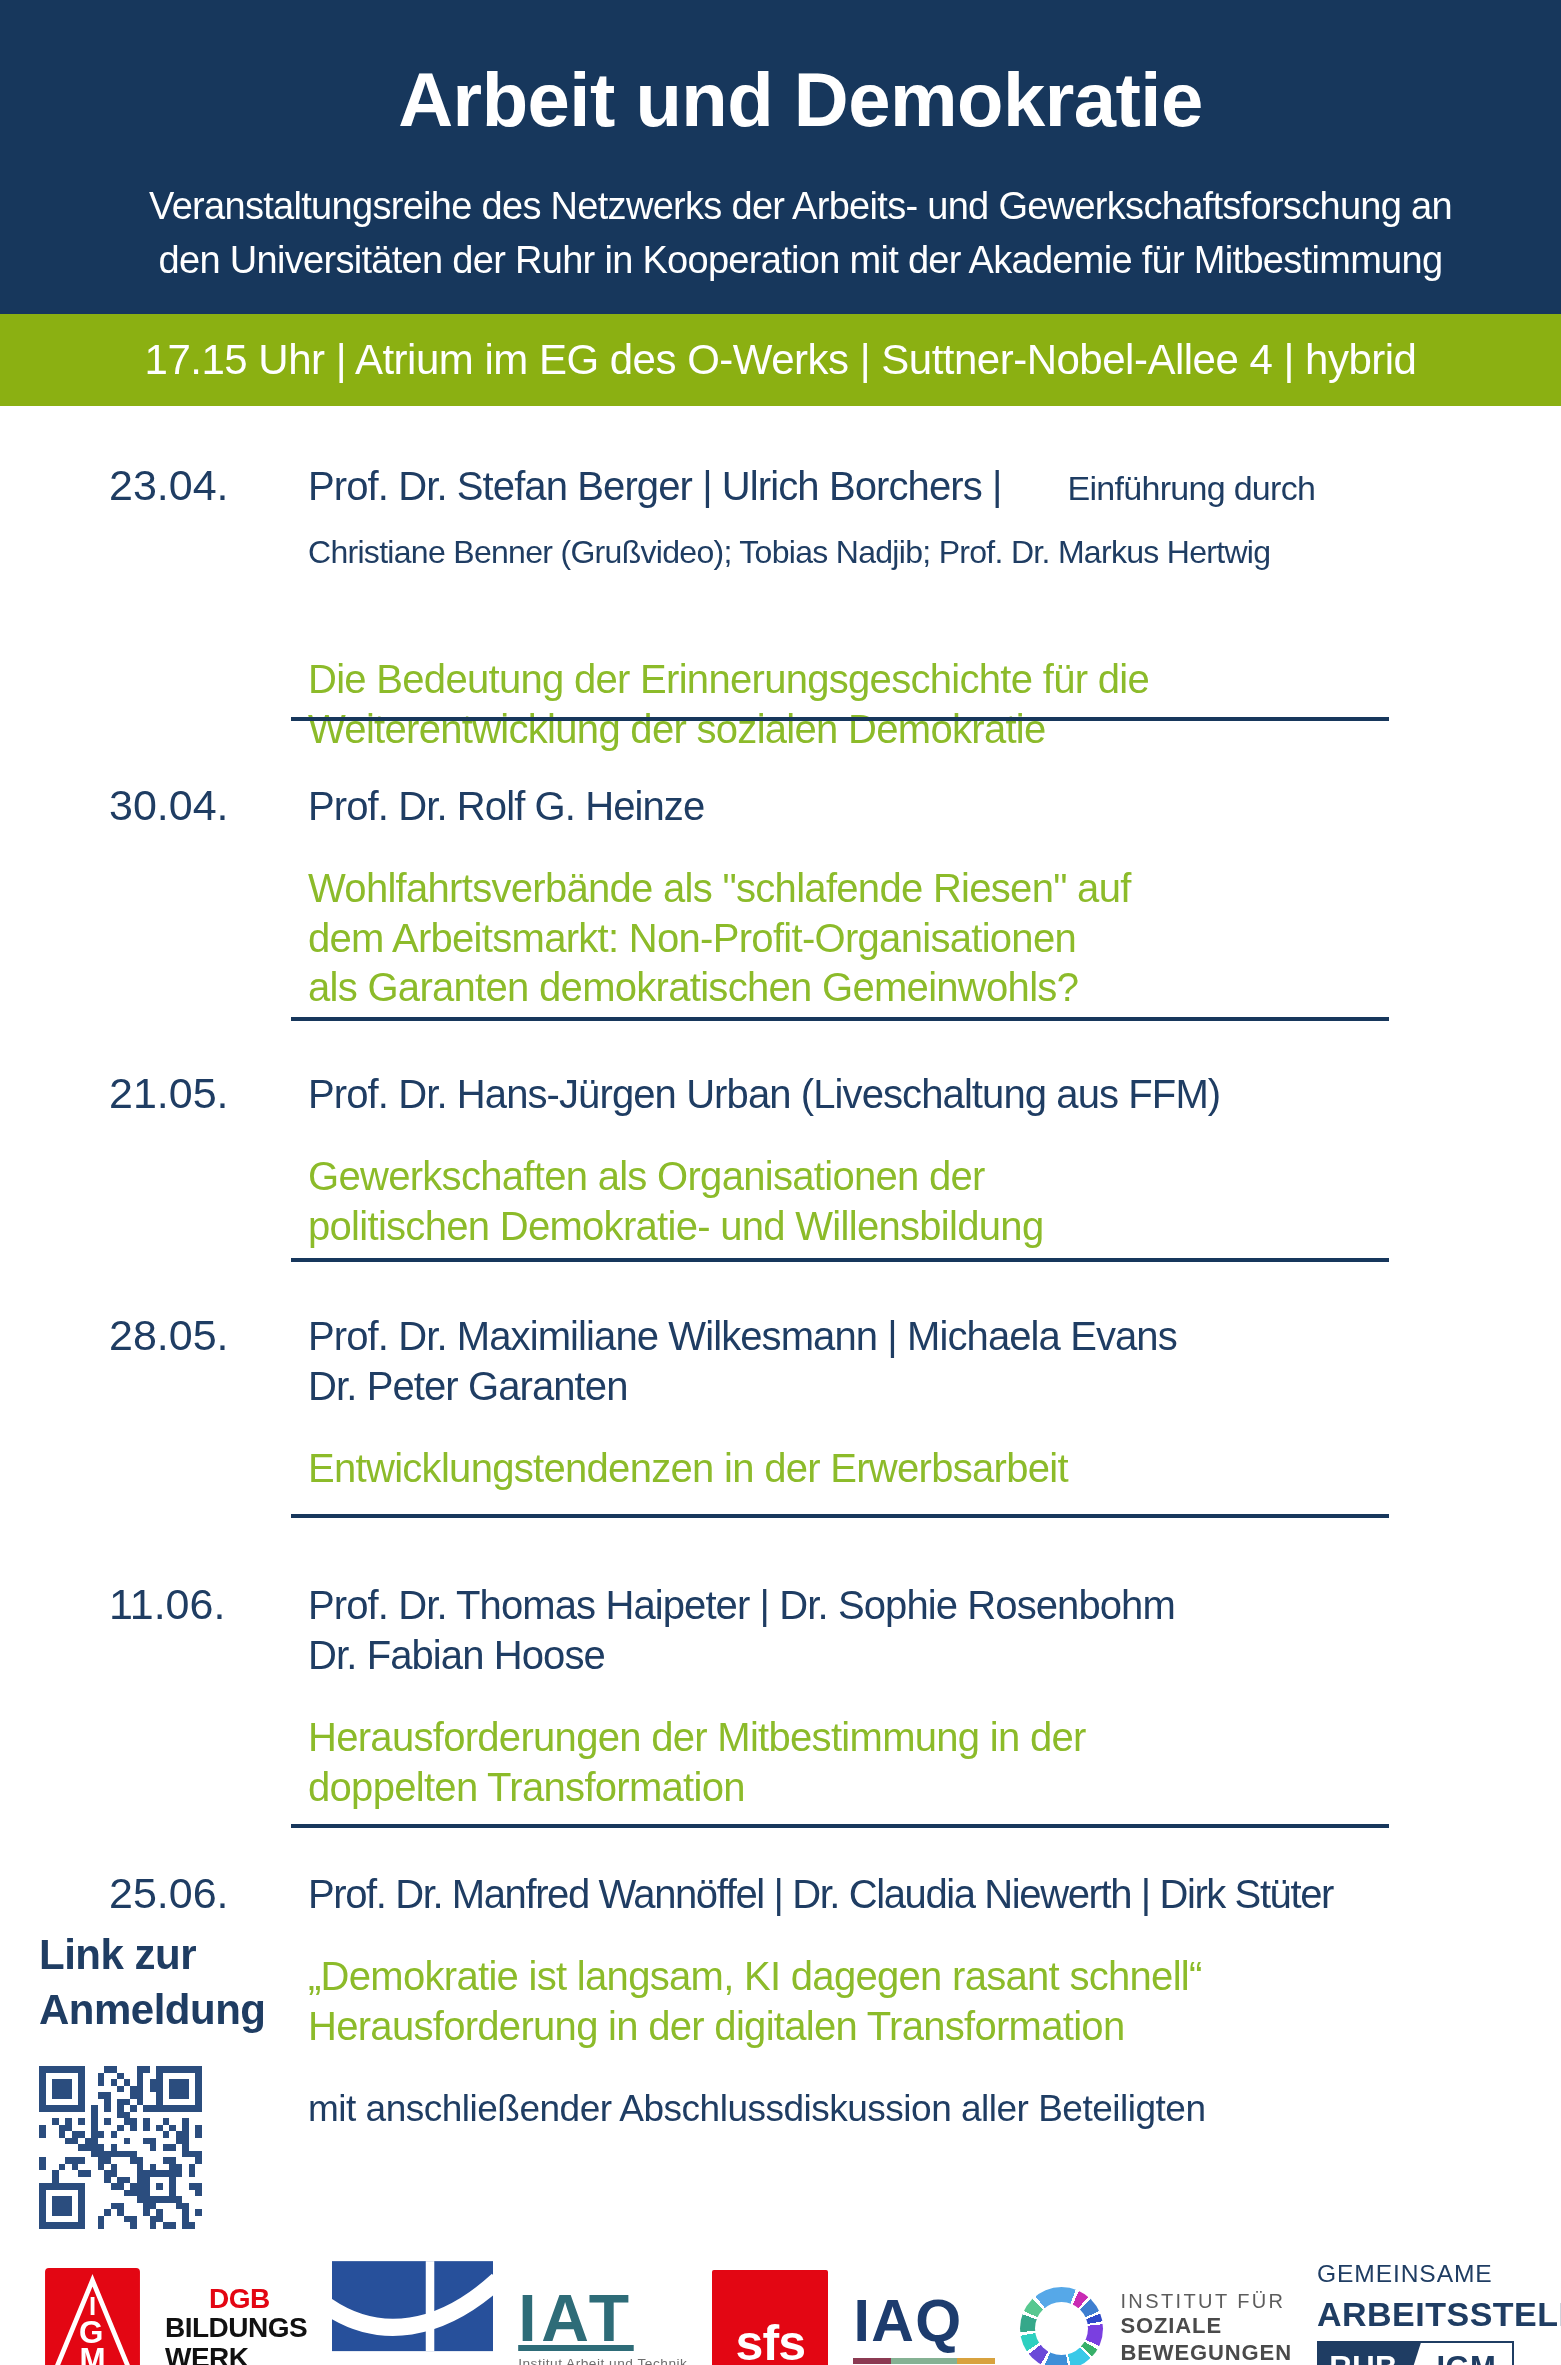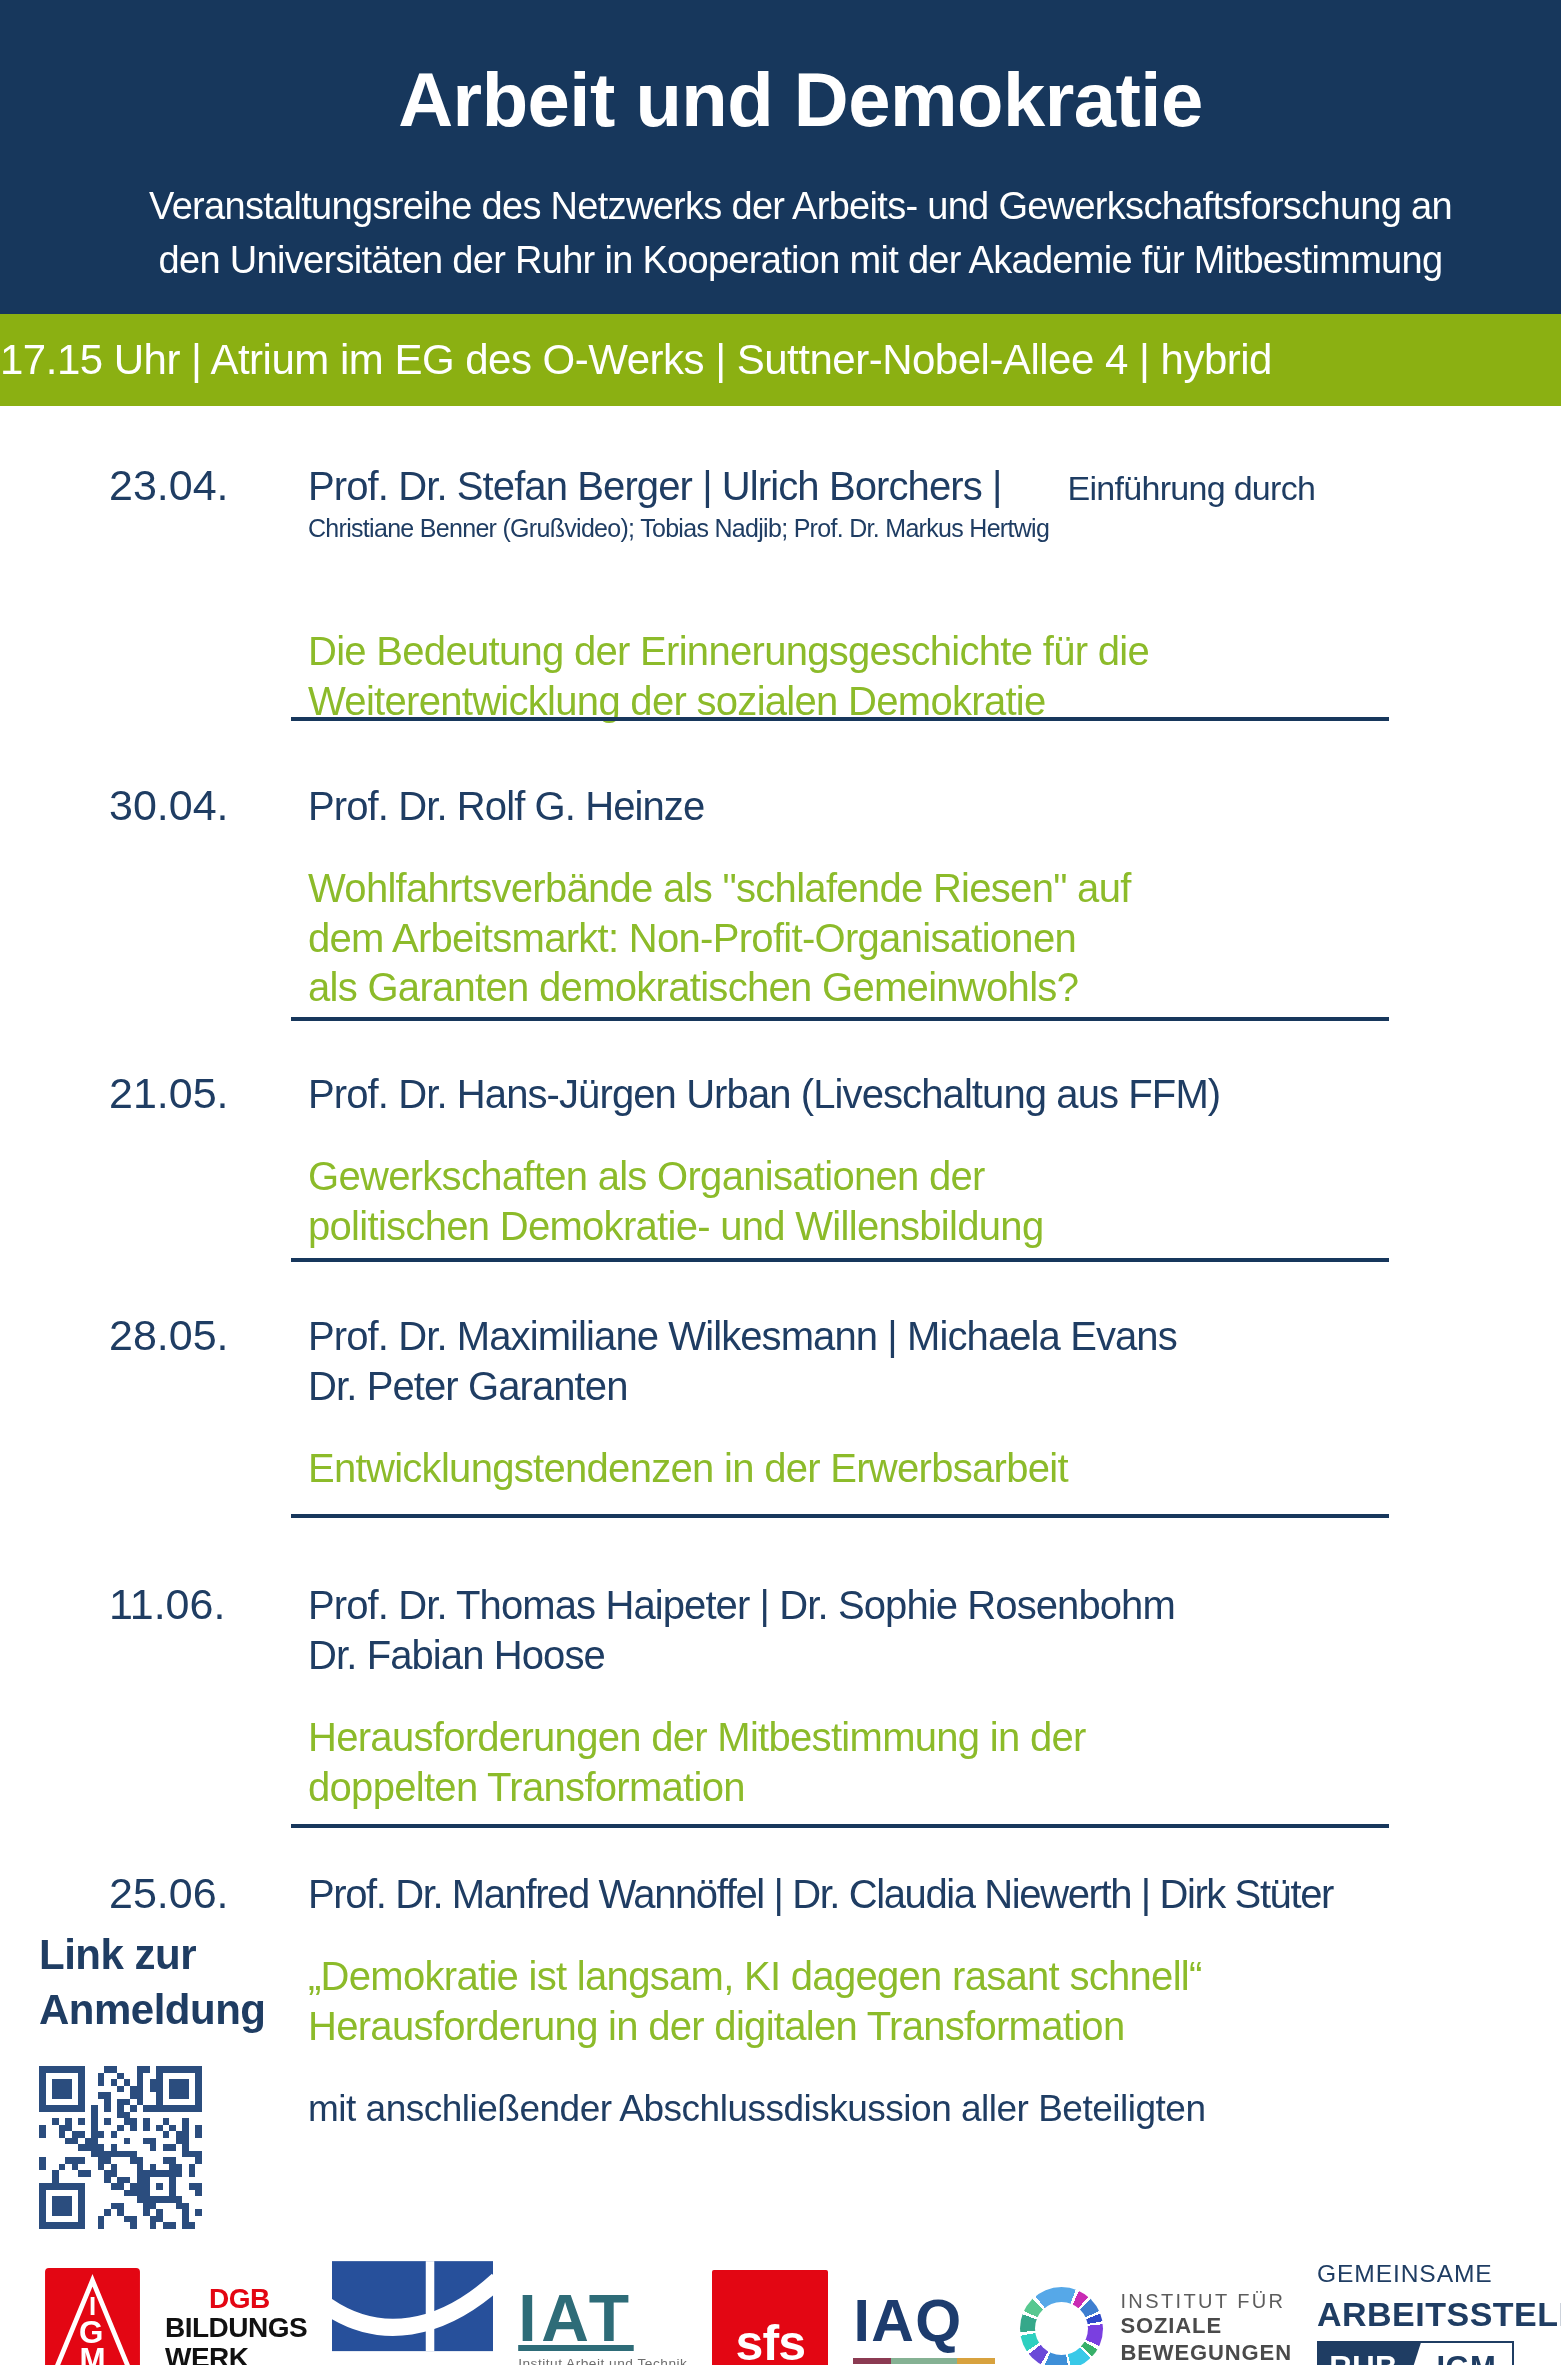--- a/index.html
+++ b/index.html
@@ -7,31 +7,31 @@
         font-family:"Liberation Sans", sans-serif; -webkit-font-smoothing:antialiased;}
 
   
   .hdr{position:absolute;top:0;left:0;width:1561px;height:314px;background:var(--navy-bg,#17375C);
        text-align:center;color:#fff;padding-left:20px;}
   .title{margin-top:56px;font-size:76px;font-weight:800;letter-spacing:-0.5px;}
   .subtitle{margin-top:37px;font-size:38px;font-weight:500;line-height:1.42;letter-spacing:-0.7px;
             white-space:pre-line;}
 
   .banner{position:absolute;top:314px;left:0;width:1561px;height:92px;background:var(--green-bg,#8BB012);
-          display:flex;align-items:center;}
+          display:flex;align-items:center;justify-content:center;}
   .banner-text{color:#fff;font-size:42px;font-weight:500;letter-spacing:-0.5px;}
 
   
   .event{position:absolute;left:109px;right:43px;display:grid;grid-template-columns:199px 1fr;}
   .date{font-size:43px;font-weight:500;color:var(--navy-text,#1F3D63);}
   .speakers{font-size:40px;font-weight:500;color:var(--navy-text,#1F3D63);line-height:1.25;
             letter-spacing:-0.9px;white-space:pre-line;}
   .speakers.tight{letter-spacing:-1.4px;}
   .intro{font-size:34px;margin-left:66px;letter-spacing:-0.7px;}
-  .sp2{font-size:25px;margin-top:2px;letter-spacing:-0.7px;color:var(--navy-text,#1F3D63);}
+  .sp2{font-size:32px;margin-top:21px;letter-spacing:-0.7px;color:var(--navy-text,#1F3D63);}
   .topic{margin-top:33px;font-size:40px;font-weight:500;color:var(--green-text,#8CBB2A);
          line-height:1.24;letter-spacing:-0.7px;white-space:pre-line;}
   .note{margin-top:37px;font-size:37px;font-weight:500;color:var(--navy-text,#1F3D63);letter-spacing:-0.5px;}
   .divider{position:absolute;left:291px;width:1098px;height:3.8px;background:var(--navy-bg,#17375C);}
 
   
   .reg{position:absolute;left:39px;top:1928px;width:265px;}
   .reg-label{font-size:42px;font-weight:700;color:var(--navy-text,#1F3D63);line-height:1.3;
              white-space:pre-line;letter-spacing:-0.5px;}
   .qr{margin-top:29px;width:163px;height:163px;display:block;}

